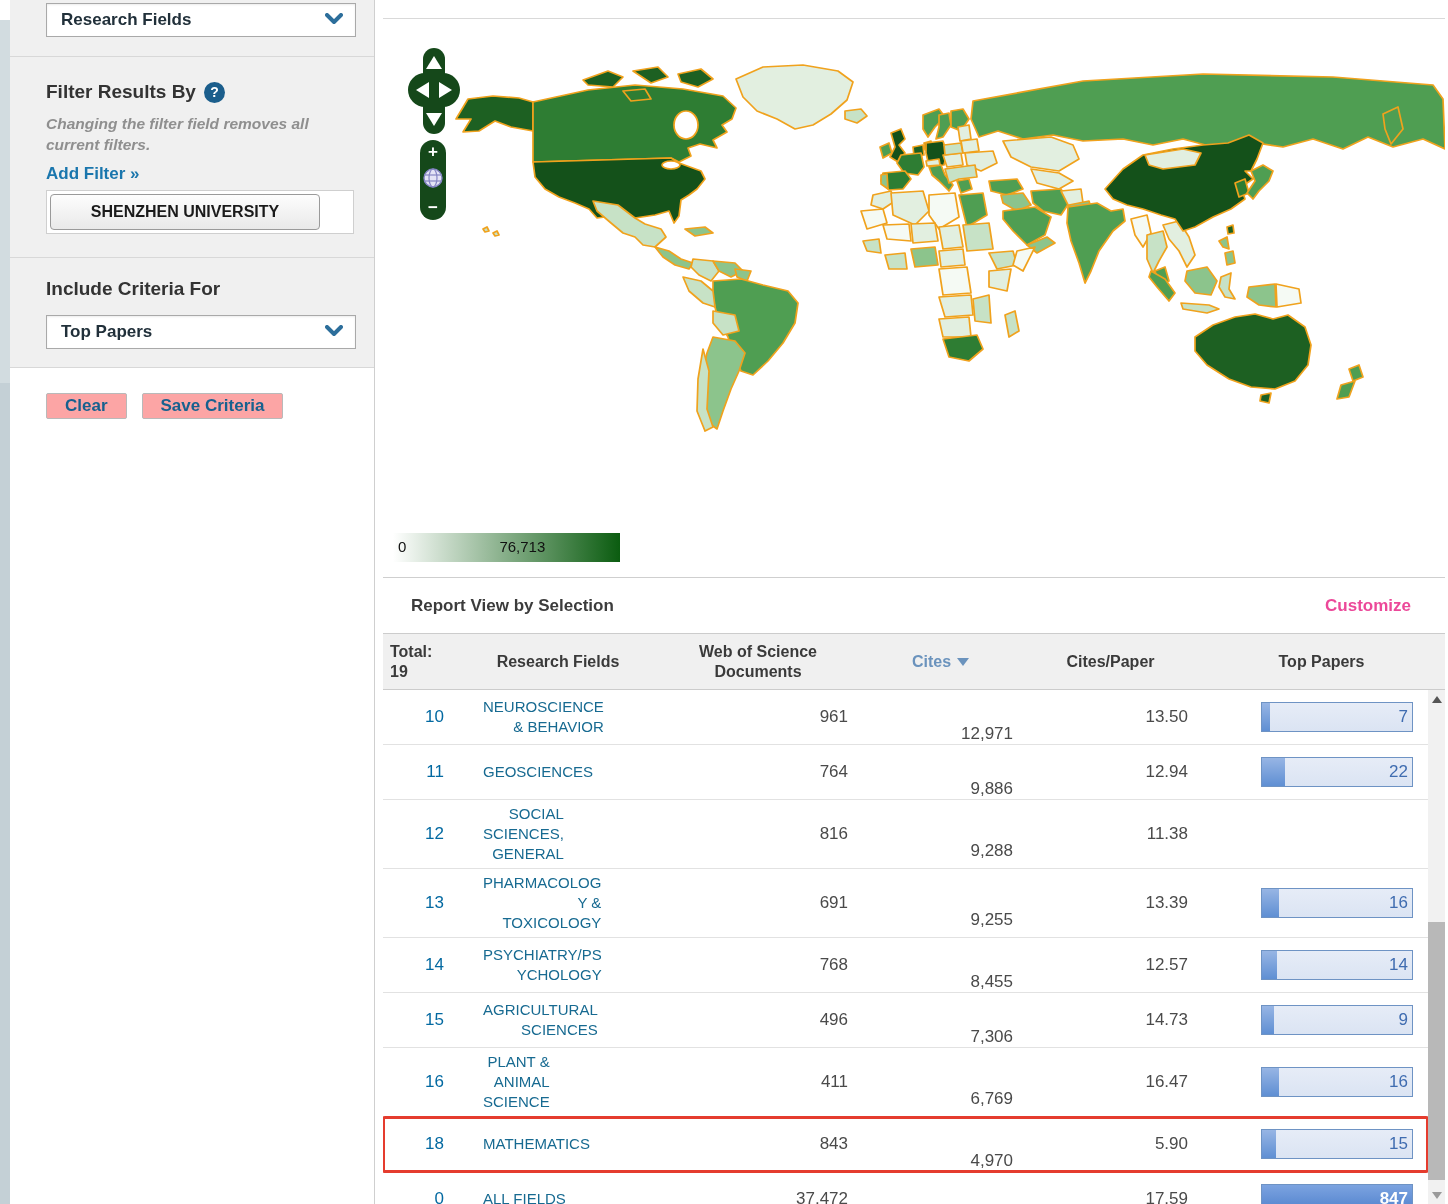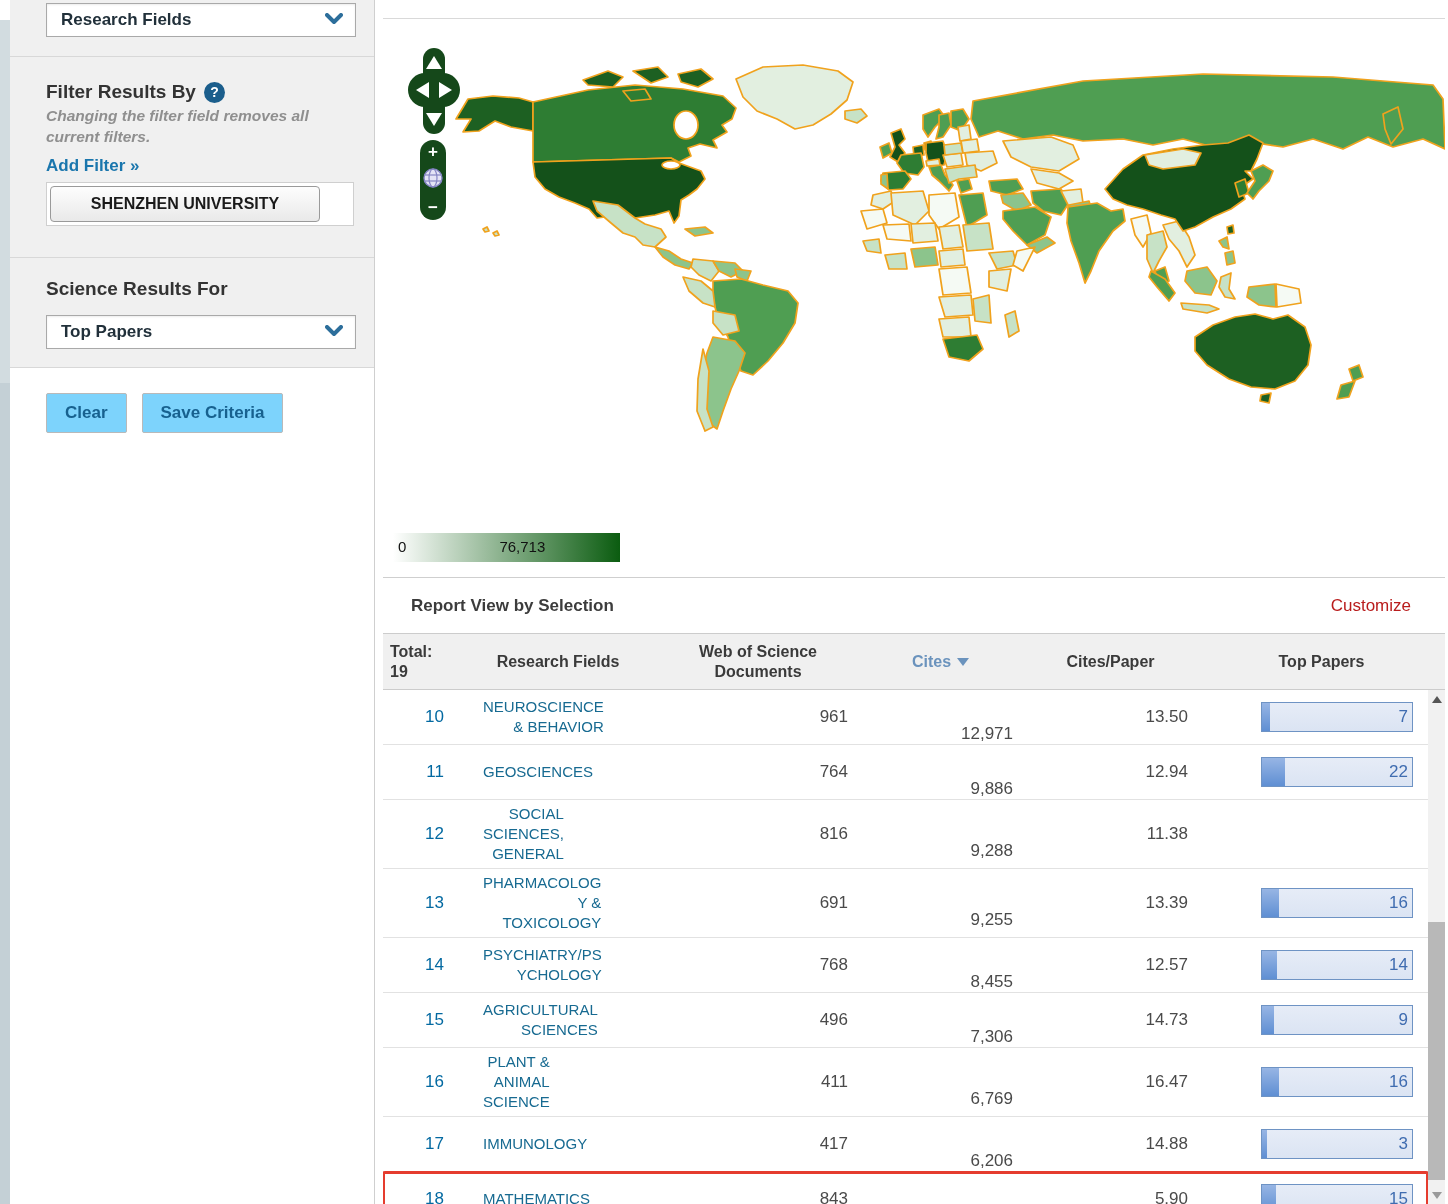--- a/index.html
+++ b/index.html
@@ -18,34 +18,34 @@
               box-shadow:inset 0 1px 2px rgba(0,0,0,.08);
               display:flex; align-items:center; justify-content:space-between;
               padding:0 12px 0 14px; cursor:pointer; }
   .dropdown .dd-label { font-size:17px; font-weight:bold; color:#21303a; }
   .sb-filter { height:201px; padding-top:24px; }
   .sb-title-row { display:flex; align-items:center; gap:8px; }
   .sb-title { font-size:19px; font-weight:bold; color:#333; }
   .help-icon { width:21px; height:21px; border-radius:50%; background:#1b5e8c; color:#fff;
                font-size:14px; font-weight:bold; display:flex; align-items:center;
                justify-content:center; cursor:pointer; }
-  .hint { margin-top:2px; width:318px; font-size:15.5px; line-height:21px;
+  .hint { margin-top:10px; width:318px; font-size:15.5px; line-height:21px;
           font-style:italic; font-weight:bold; color:#8f8f8f; }
   .add-filter { display:inline-block; margin-top:9px; font-size:17px; font-weight:bold;
                 color:#1a76ad; text-decoration:none; cursor:pointer; }
   .filter-box { margin-top:6px; width:308px; height:44px; background:#fff;
                 border:1px solid #cfcfcf; padding:3px; }
   .filter-btn { width:270px; height:36px; border:1px solid #9a9a9a; border-radius:4px;
                 background:linear-gradient(#fdfdfd,#e9e9e9); font-size:16px; font-weight:bold;
                 color:#1a1a1a; cursor:pointer; font-family:inherit; }
   .sb-include { height:110px; padding-top:20px; }
   .sb-include .dropdown { margin-top:15px; }
   .sb-actions { margin-left:10px; padding:25px 0 0 36px; background:#fff; display:flex; gap:15px; }
-  .btn { border:1px solid #b9b9b9; background:#7dd3fc; border-radius:2px; font-family:inherit;
-         font-size:17px; font-weight:bold; color:#17618f; padding:9px 18px; cursor:pointer; }
+  .btn { border:1px solid #b9b9b9; background:#fca5a5; border-radius:2px; font-family:inherit;
+         font-size:17px; font-weight:bold; color:#17618f; padding:2px 18px; cursor:pointer; }
 
   
   .main { flex:0 0 1062px; width:1062px; display:flex; flex-direction:column; background:#fff; }
   .map-panel { position:relative; margin-top:18px; height:560px;
                border-top:1px solid #d9d9d9; border-bottom:1px solid #cfcfcf; background:#fff; }
   .worldmap { position:absolute; left:0; top:0; }
   .worldmap path, .worldmap ellipse { stroke-width:1.7; stroke-linejoin:round; }
 
   .pan-control { position:absolute; left:25px; top:29px; width:52px; height:86px; cursor:pointer; }
   .zoom-control { position:absolute; left:37px; top:121px; width:26px; height:80px;
@@ -55,21 +55,21 @@
 
   .legend { position:absolute; left:10px; top:514px; width:227px; height:29px;
             background:linear-gradient(to right,#ffffff,#0b5c10); }
   .legend .lg-min { position:absolute; left:5px; top:5px; font-size:15px; color:#111; }
   .legend .lg-max { position:absolute; left:57%; top:5px; transform:translateX(-50%);
                     font-size:15px; color:#111; }
 
   .report-head { height:55px; display:flex; align-items:center; justify-content:space-between;
                  padding:0 34px 0 28px; background:#fff; }
   .report-title { font-size:17px; font-weight:bold; color:#3c3c3c; }
-  .customize { font-size:17px; font-weight:normal; color:#b91c1c; text-decoration:none; cursor:pointer; }
+  .customize { font-size:17px; font-weight:bold; color:#ec4899; text-decoration:none; cursor:pointer; }
 
   .thead { display:flex; align-items:center; height:57px; background:#f0f0f0;
            border-top:1px solid #cccccc; border-bottom:1px solid #cccccc; }
   .th { font-size:16px; font-weight:bold; color:#3a3a3a; text-align:center; line-height:20px; }
   .th-total { width:75px; text-align:left; padding-left:7px; }
   .th-field { width:200px; }
   .th-docs  { width:200px; padding:0 18px; }
   .th-cites { width:165px; color:#6b93bd; }
   .th-cpp   { width:175px; }
   .th-tp    { flex:1; }
@@ -138,21 +138,21 @@
         <span class="help-icon">?</span>
       </div>
       <div class="hint">Changing the filter field removes all current filters.</div>
       <a class="add-filter">Add Filter »</a>
       <div class="filter-box">
         <button class="filter-btn">SHENZHEN UNIVERSITY</button>
       </div>
     </div>
 
     <div class="sb-section sb-include">
-      <span class="sb-title">Science Results For</span>
+      <span class="sb-title">Include Criteria For</span>
       <div class="dropdown">
         <span class="dd-label">Top Papers</span>
         <span>
           <svg width="18" height="12" viewBox="0 0 18 12">
               <polyline points="2,2 9,9 16,2" fill="none" stroke="#2c6e9b" stroke-width="4" stroke-linecap="round" stroke-linejoin="round"></polyline>
             </svg>
         </span>
       </div>
     </div>
 
@@ -414,33 +414,20 @@
     <div class="td td-docs">411</div>
     <div class="td td-cites">6,769</div>
     <div class="td td-cpp">16.47</div>
     <div class="td td-tp">
       <div class="tp-bar">
         <div class="tp-fill" style="width: 11%;"></div>
         <span class="tp-val">16</span>
       </div>
     </div>
   </div>
-          <div class="trow r1">
-    <div class="td td-rank">17</div>
-    <div class="td td-field"><a class="field-link">IMMUNOLOGY</a></div>
-    <div class="td td-docs">417</div>
-    <div class="td td-cites">6,206</div>
-    <div class="td td-cpp">14.88</div>
-    <div class="td td-tp">
-      <div class="tp-bar">
-        <div class="tp-fill" style="width: 3%;"></div>
-        <span class="tp-val">3</span>
-      </div>
-    </div>
-  </div>
           <div class="trow r1 highlight">
     <div class="td td-rank">18</div>
     <div class="td td-field"><a class="field-link">MATHEMATICS</a></div>
     <div class="td td-docs">843</div>
     <div class="td td-cites">4,970</div>
     <div class="td td-cpp">5.90</div>
     <div class="td td-tp">
       <div class="tp-bar">
         <div class="tp-fill" style="width: 9%;"></div>
         <span class="tp-val">15</span>

